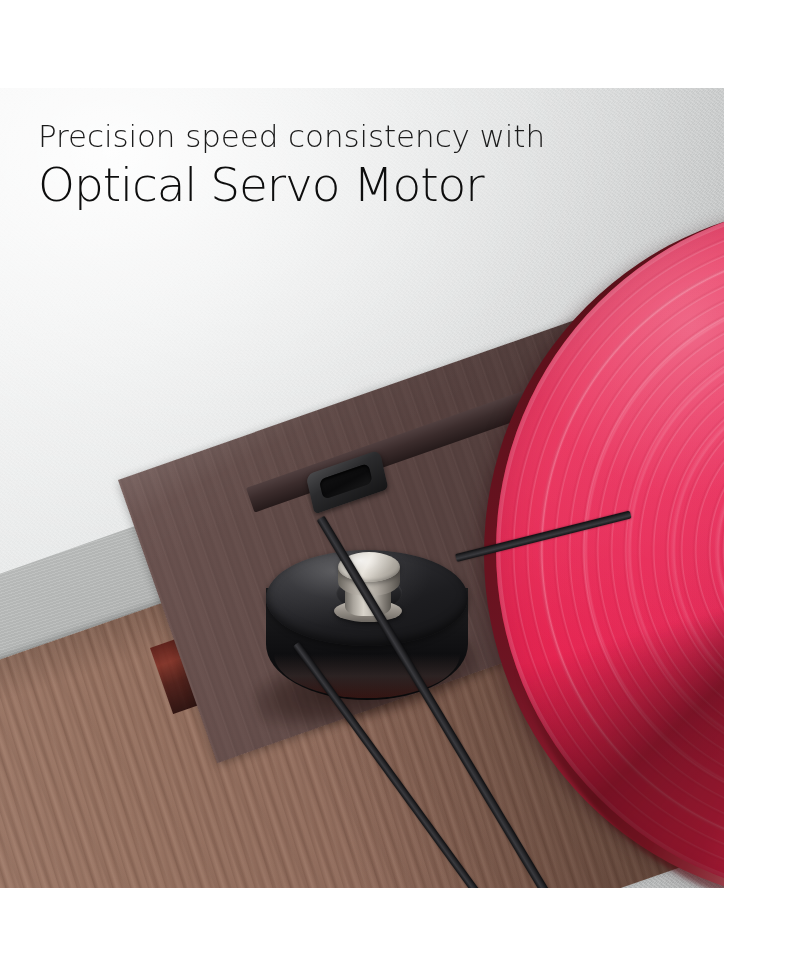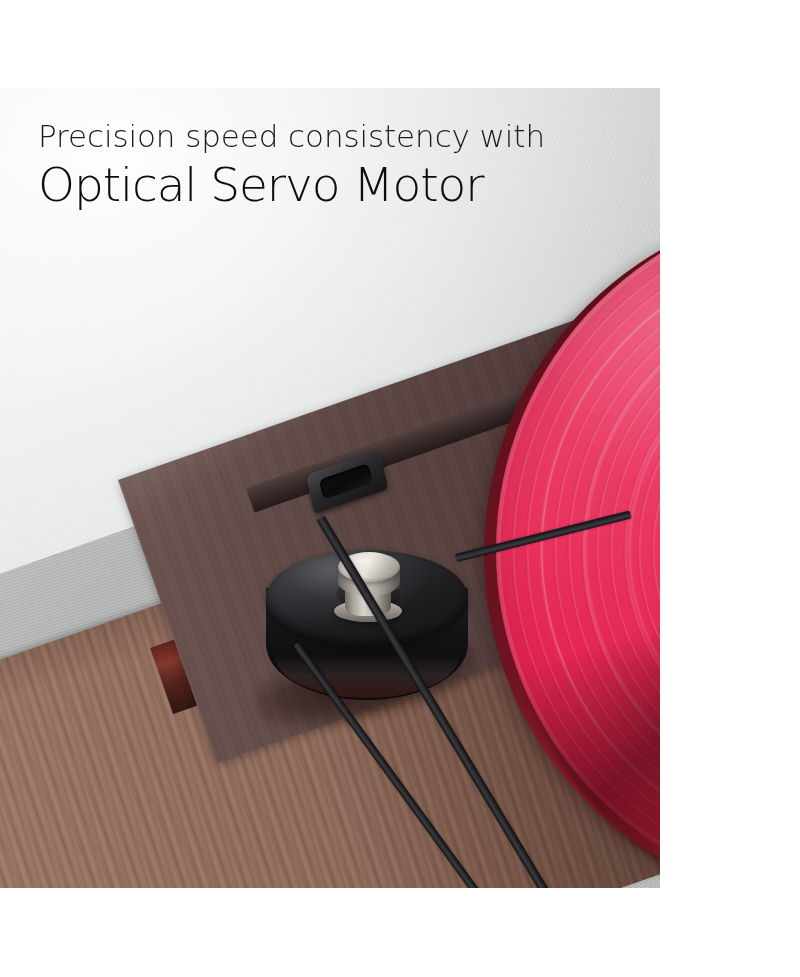--- a/index.html
+++ b/index.html
@@ -10,21 +10,21 @@
   }
   body {
     width: 800px;
     height: 977px;
     font-family: "DejaVu Sans", "Liberation Sans", sans-serif;
     overflow: hidden;
   }
 
   #page {
     position: relative;
-    width: 660px;
+    width: 724px;
     height: 977px;
     background: #ffffff;
     overflow: hidden;
   }
 
   
   .photo {
     position: absolute;
     left: 0;
     top: 88px;

